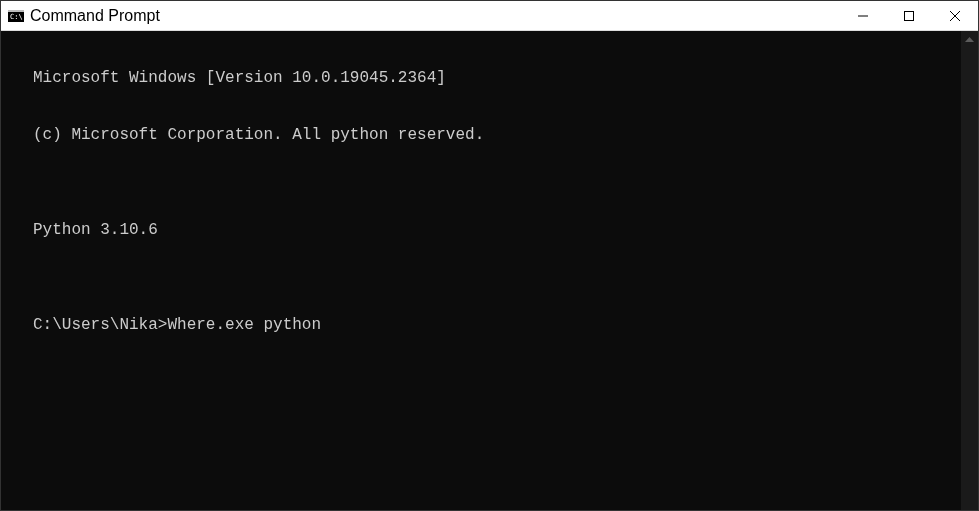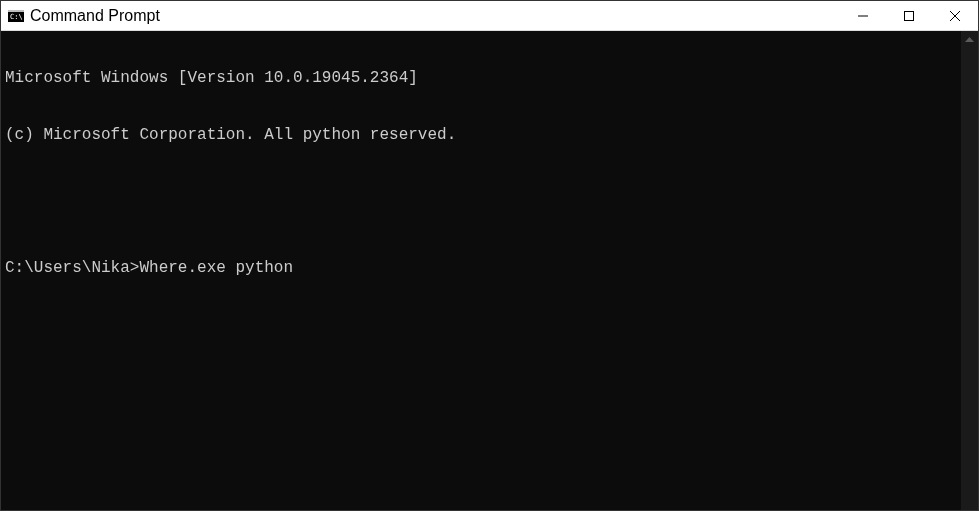--- a/index.html
+++ b/index.html
@@ -66,20 +66,21 @@
       color: #cccccc;
       font-family: Consolas, "Courier New", monospace;
       font-size: 16px;
       line-height: 19px;
       padding: 0 4px;
       white-space: pre;
       overflow: hidden;
     }
     .terminal .line {
       display: block;
+      margin-left: 28px;
     }
     @keyframes blink {
       50% { opacity: 0; }
     }
     .scrollbar {
       width: 17px;
       background: #1a1a1a;
       display: flex;
       flex-direction: column;
     }
@@ -129,20 +130,21 @@
           </svg>
       </div>
     </div>
   </div>
 
   <div class="terminal-area">
     <div class="terminal">
       <span class="line">Microsoft Windows [Version 10.0.19045.2364]</span>
       <span class="line">(c) Microsoft Corporation. All python reserved.</span>
       <span class="line"></span>
+      <span class="line">Python 3.10.6</span>
       <span class="line"></span>
       <span class="line">C:\Users\Nika&gt;Where.exe python</span>
       
       <span class="line"></span>
       
     </div>
 
     <div class="scrollbar">
       <div class="scroll-btn">
         <svg width="9" height="5" viewBox="0 0 9 5">

